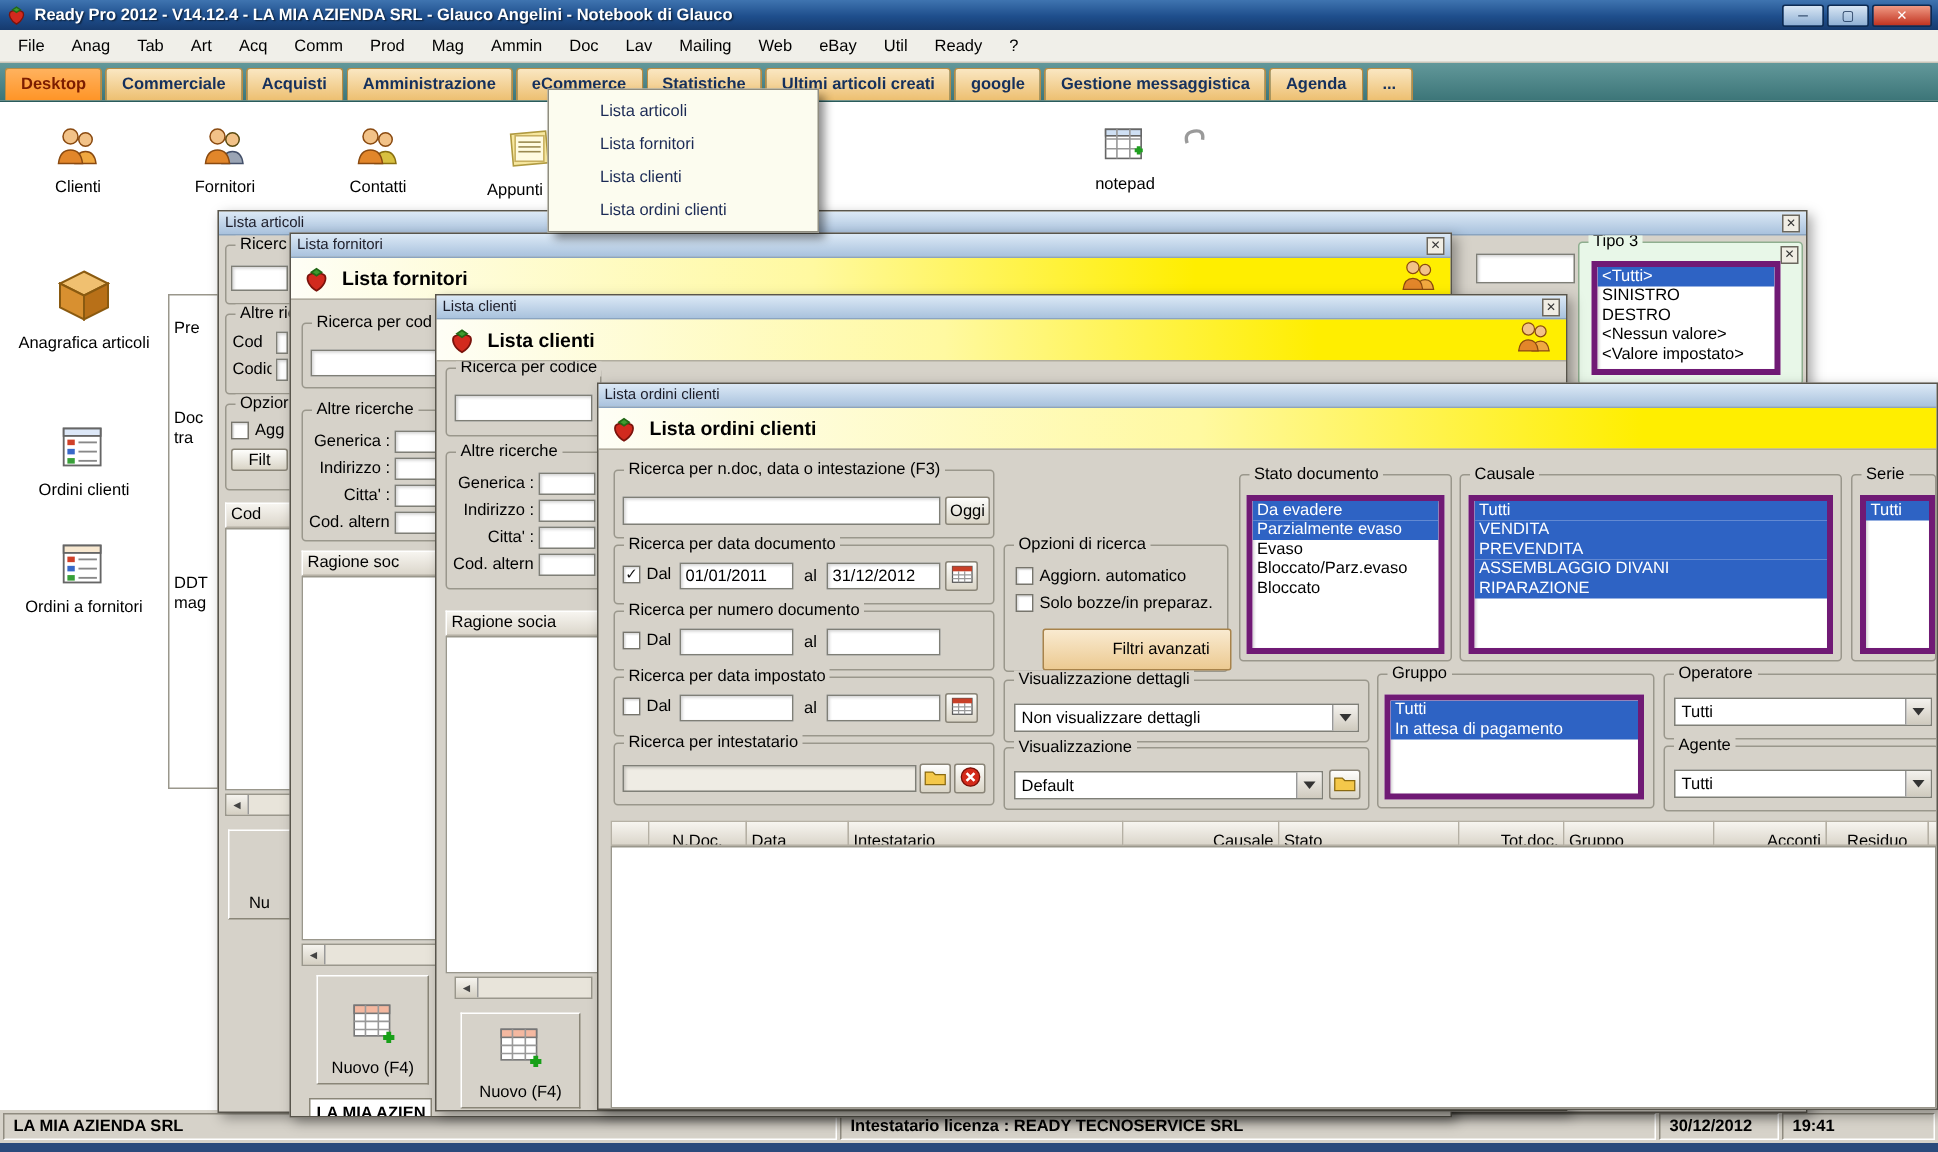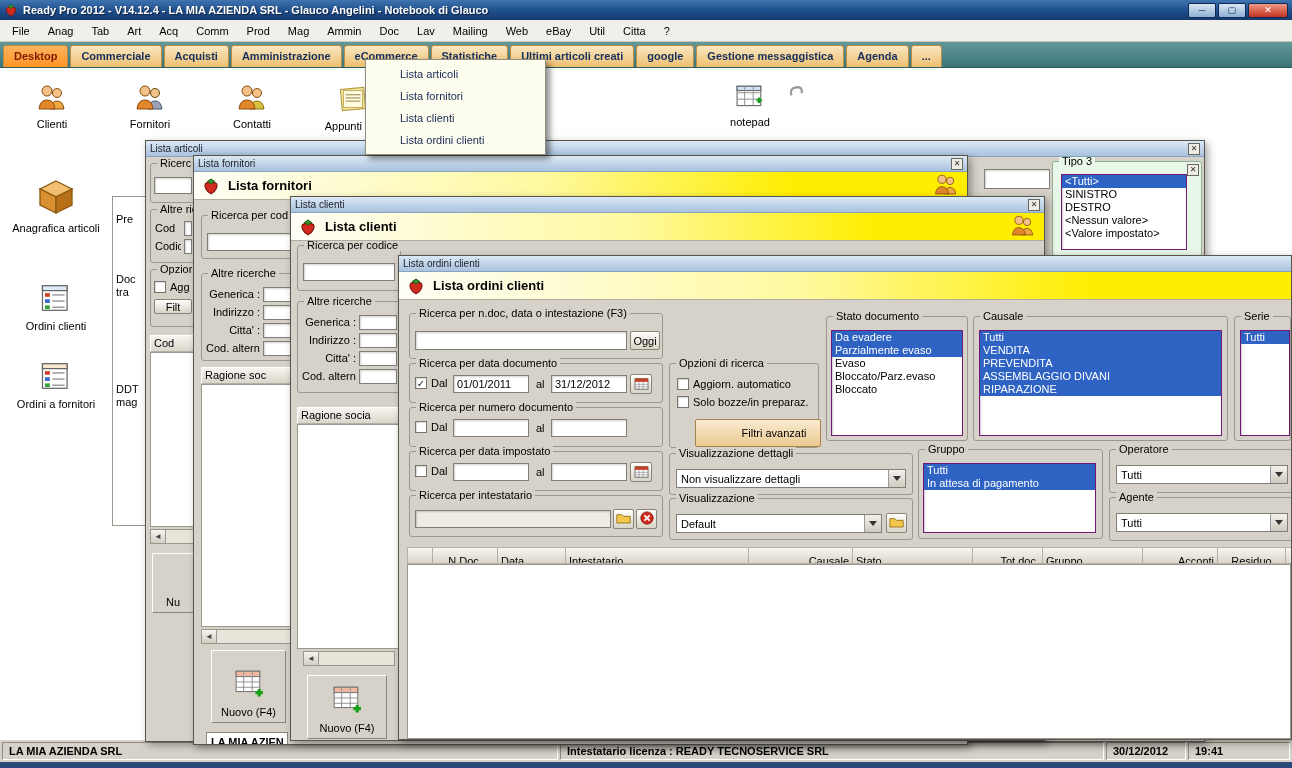--- a/index.html
+++ b/index.html
@@ -44,21 +44,21 @@
     background:linear-gradient(90deg,#fefef6,#fff9a0 45%,#ffee00 78%);
     border-bottom:1px solid #b0ac9e; display:flex; align-items:center; gap:8px; padding:0 8px; }
   .wheader .htitle { font-weight:bold; font-size:13px; }
   .wbody { position:absolute; left:0; right:0; bottom:0; overflow:hidden; }
 
   .grp { position:absolute; border:1px solid #9a978c; border-radius:3px; }
   .grp > .glabel { position:absolute; top:-7px; left:6px; background:#d6d2c9; padding:0 3px; white-space:nowrap; }
   .grp.green { background:#e8f7e8; border-color:#8fae8f; }
   .grp.green > .glabel { background:#e8f7e8; }
 
-  .lb { position:absolute; background:#fff; border:1px solid #701a75; box-shadow:inset 1px 1px 2px rgba(0,0,0,.2); overflow:hidden; }
+  .lb { position:absolute; background:#fff; border:4px solid #701a75; box-shadow:inset 1px 1px 2px rgba(0,0,0,.2); overflow:hidden; }
   .lb .li { height:13px; line-height:13px; padding:0 3px; white-space:nowrap; }
   .lb .li.sel { background:#2e63c4; color:#fff; }
 
   .tin { position:absolute; background:#fff; border:1px solid #7f7f77; box-shadow:inset 1px 1px 2px rgba(0,0,0,.18);
     height:18px; font:11px "Liberation Sans",sans-serif; padding:0 3px; }
   .tin.dis { background:#efece4; }
 
   .btn { position:absolute; background:linear-gradient(#fefefc,#d9d4c6); border:1px solid #8a8578;
     border-radius:2px; font:11px "Liberation Sans",sans-serif; text-align:center; display:flex;
     align-items:center; justify-content:center; gap:6px; }
@@ -151,21 +151,21 @@
       <span>Comm</span>
       <span>Prod</span>
       <span>Mag</span>
       <span>Ammin</span>
       <span>Doc</span>
       <span>Lav</span>
       <span>Mailing</span>
       <span>Web</span>
       <span>eBay</span>
       <span>Util</span>
-      <span>Citta</span>
+      <span>Ready</span>
       <span>?</span>
     </div>
 
   <div class="tabbar">
 
   <span class="tab active">Desktop</span>
       <span class="tab">Commerciale</span>
       <span class="tab">Acquisti</span>
       <span class="tab">Amministrazione</span>
       <span class="tab">eCommerce</span>

